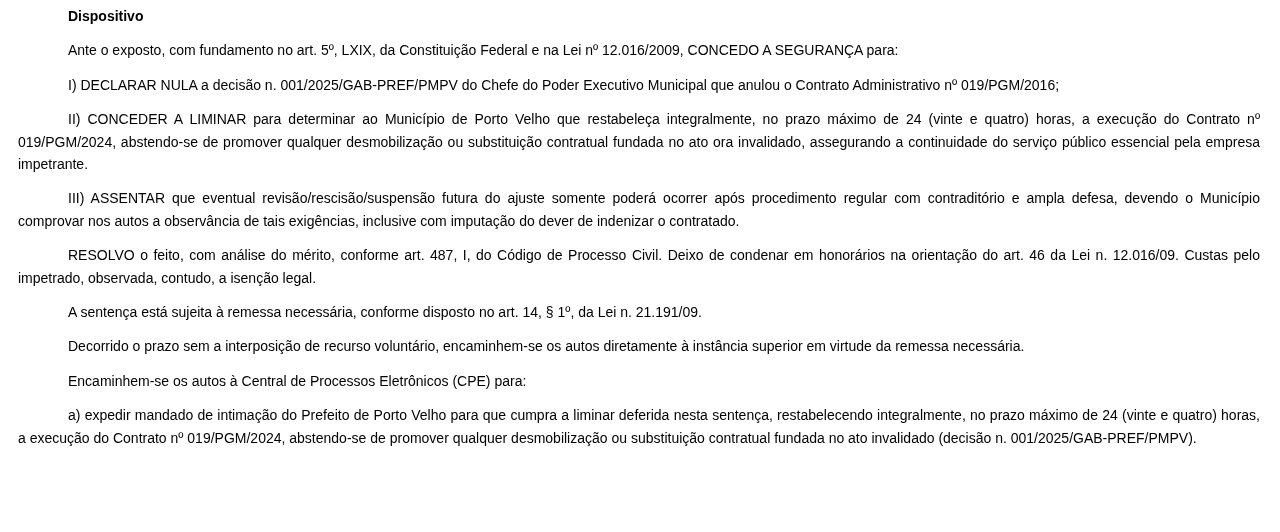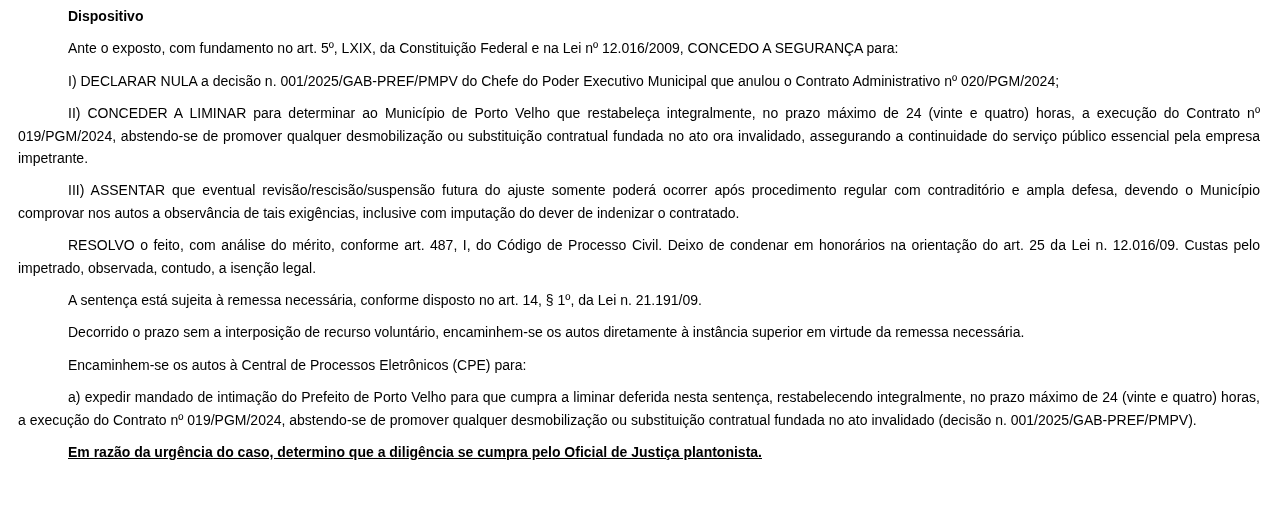--- a/index.html
+++ b/index.html
@@ -22,39 +22,38 @@
     line-height: 22.4px;
     color: #000000;
     background: #ffffff;
   }
   .doc-heading {
     font-weight: bold;
     text-indent: 50px;
     margin: 0 0 10px 0;
   }
   .para {
-    margin: 4px 0 10px 0;
+    margin: 12px 0 10px 0;
     text-align: justify;
     text-indent: 50px;
   }
   .para.bold-underline {
     font-weight: bold;
     text-decoration: underline;
   }
 </style>
 </head>
 <body>
 
 <div class="doc">
   <div class="doc-heading">Dispositivo</div>
   <div id="doc-body">
       <p class="para">Ante o exposto, com fundamento no art. 5º, LXIX, da Constituição Federal e na Lei nº 12.016/2009, CONCEDO A SEGURANÇA para:</p>
-      <p class="para">I) DECLARAR NULA a decisão n. 001/2025/GAB-PREF/PMPV do Chefe do Poder Executivo Municipal que anulou o Contrato Administrativo nº 020/PGM/2024;</p>
+      <p class="para">I) DECLARAR NULA a decisão n. 001/2025/GAB-PREF/PMPV do Chefe do Poder Executivo Municipal que anulou o Contrato Administrativo nº 019/PGM/2016;</p>
       <p class="para">II) CONCEDER A LIMINAR para determinar ao Município de Porto Velho que restabeleça integralmente, no prazo máximo de 24 (vinte e quatro) horas, a execução do Contrato nº 019/PGM/2024, abstendo-se de promover qualquer desmobilização ou substituição contratual fundada no ato ora invalidado, assegurando a continuidade do serviço público essencial pela empresa impetrante.</p>
       <p class="para">III) ASSENTAR que eventual revisão/rescisão/suspensão futura do ajuste somente poderá ocorrer após procedimento regular com contraditório e ampla defesa, devendo o Município comprovar nos autos a observância de tais exigências, inclusive com imputação do dever de indenizar o contratado.</p>
-      <p class="para">RESOLVO o feito, com análise do mérito, conforme art. 487, I, do Código de Processo Civil. Deixo de condenar em honorários na orientação do art. 25 da Lei n. 12.016/09. Custas pelo impetrado, observada, contudo, a isenção legal.</p>
+      <p class="para">RESOLVO o feito, com análise do mérito, conforme art. 487, I, do Código de Processo Civil. Deixo de condenar em honorários na orientação do art. 46 da Lei n. 12.016/09. Custas pelo impetrado, observada, contudo, a isenção legal.</p>
       <p class="para">A sentença está sujeita à remessa necessária, conforme disposto no art. 14, § 1º, da Lei n. 21.191/09.</p>
       <p class="para">Decorrido o prazo sem a interposição de recurso voluntário, encaminhem-se os autos diretamente à instância superior em virtude da remessa necessária.</p>
       <p class="para">Encaminhem-se os autos à Central de Processos Eletrônicos (CPE) para:</p>
       <p class="para">a) expedir mandado de intimação do Prefeito de Porto Velho para que cumpra a liminar deferida nesta sentença, restabelecendo integralmente, no prazo máximo de 24 (vinte e quatro) horas, a execução do Contrato nº 019/PGM/2024, abstendo-se de promover qualquer desmobilização ou substituição contratual fundada no ato invalidado (decisão n. 001/2025/GAB-PREF/PMPV).</p>
-      <p class="para bold-underline">Em razão da urgência do caso, determino que a diligência se cumpra pelo Oficial de Justiça plantonista.</p>
     </div>
 </div>
 
 </body></html>

